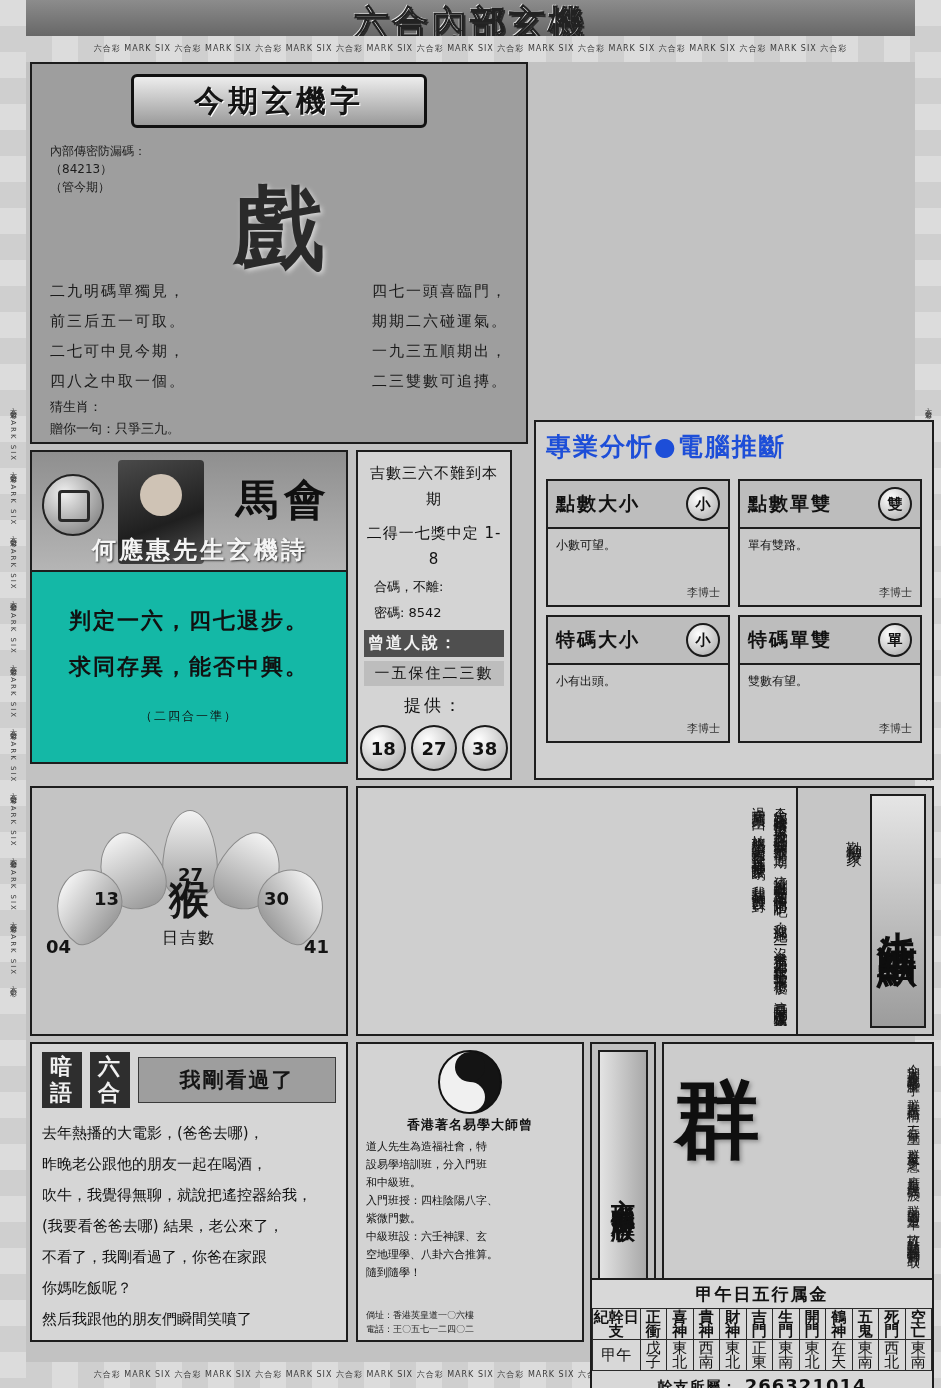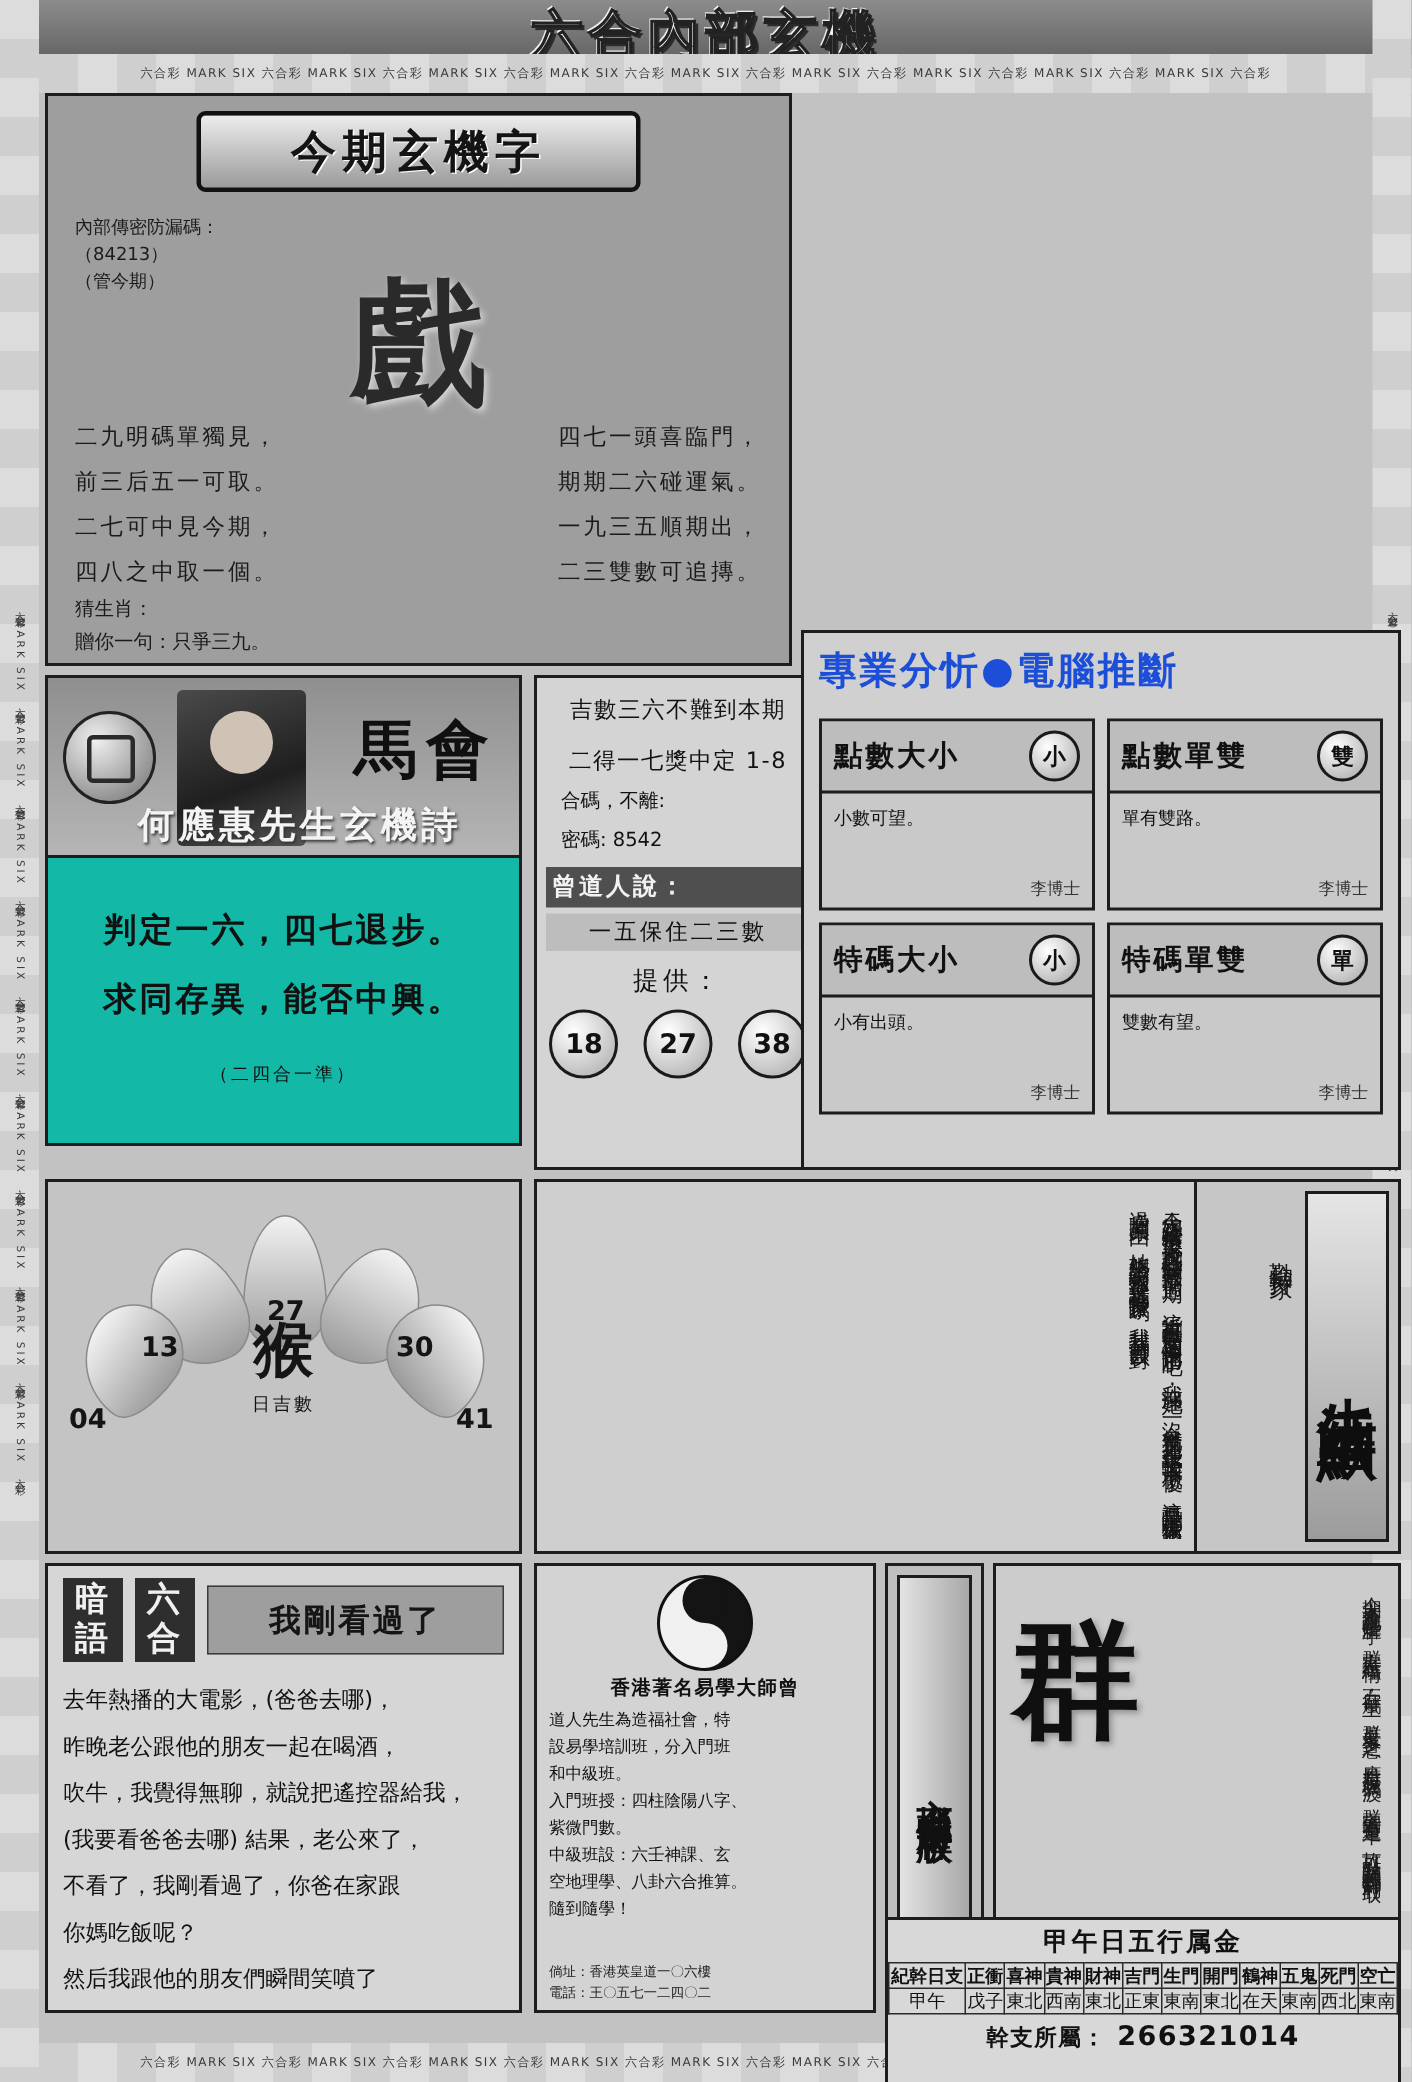--- a/index.html
+++ b/index.html
@@ -73,21 +73,21 @@
   #mahui .emblem:after{content:"";position:absolute;left:14px;top:14px;width:26px;height:26px;border:3px solid #2a2a2a;border-radius:4px;}
   #mahui .portrait{position:absolute;left:86px;top:8px;width:86px;height:104px;border-radius:4px;
     background:linear-gradient(160deg,#4a4a4a,#1f1f1f 60%,#555);}
   #mahui .portrait:after{content:"";position:absolute;left:22px;top:14px;width:42px;height:42px;border-radius:50%;background:#cfc3b5;}
   #mahui .mh-title{position:absolute;right:14px;top:20px;font-size:42px;font-weight:bold;letter-spacing:6px;color:#101010;}
   #mahui .mh-sub{position:absolute;left:60px;top:82px;font-size:24px;font-weight:bold;letter-spacing:3px;color:#f4f4f4;text-shadow:1px 1px 2px #333;}
   #mahui .poem{padding:26px 18px 0;font-size:22px;line-height:46px;letter-spacing:2px;font-weight:bold;color:#111;text-align:center;}
   #mahui .note{text-align:center;margin-top:18px;font-size:12px;letter-spacing:2px;}
 
   
-  #lucky{left:330px;top:388px;width:192px;height:330px;background:#d4d4d4;}
+  #lucky{left:330px;top:388px;width:156px;height:330px;background:#d4d4d4;}
   #lucky .l1{padding:8px 6px 0;font-size:15px;line-height:26px;letter-spacing:1px;text-align:center;}
   #lucky .l2{padding:4px 16px 0;font-size:13px;line-height:22px;}
   #lucky .banner{margin:6px 6px 0;background:#4f4f4f;color:#f2f2f2;font-size:16px;
     padding:3px 4px;font-weight:bold;letter-spacing:2px;}
   #lucky .mid{margin:4px 6px 0;background:#bdbdbd;text-align:center;font-size:15px;padding:3px 0;letter-spacing:2px;}
   #lucky .provide{text-align:center;font-size:17px;letter-spacing:3px;margin-top:8px;}
   #lucky .balls{display:flex;justify-content:space-around;margin-top:8px;}
   #lucky .ball{width:42px;height:42px;border-radius:50%;border:2px solid #1a1a1a;
     background:radial-gradient(circle at 35% 30%,#fff,#a8a8a8);
     display:flex;align-items:center;justify-content:center;font-size:18px;font-weight:bold;}
@@ -117,21 +117,21 @@
     background:radial-gradient(circle at 35% 30%,#fff,#a5a5a5);
     display:flex;align-items:center;justify-content:center;font-size:15px;font-weight:bold;}
   #pro .cell .d{padding:8px;font-size:12px;}
   #pro .cell .sig{position:absolute;right:8px;bottom:5px;font-size:11px;color:#333;}
 
   
   #lotus{left:4px;top:724px;width:318px;height:250px;background:#c4c4c4;}
   #lotus .petal{position:absolute;background:linear-gradient(180deg,#f2f2f2,#9c9c9c);border:1px solid #8a8a8a;}
   #lotus .center{position:absolute;left:50%;top:84px;transform:translateX(-50%);
     font-size:40px;font-weight:bold;color:#151515;}
-  #lotus .sub{position:absolute;left:50%;top:140px;transform:translateX(-50%);font-size:12px;letter-spacing:2px;}
+  #lotus .sub{position:absolute;left:50%;top:140px;transform:translateX(-50%);font-size:16px;letter-spacing:2px;}
   #lotus .num{position:absolute;font-size:18px;font-weight:bold;color:#141414;}
 
   
   #joke{left:4px;top:980px;width:318px;height:300px;background:#d6d6d6;}
   #joke .hdr{display:flex;align-items:center;gap:8px;padding:8px 10px 0;}
   #joke .tag{background:#2e2e2e;color:#f0f0f0;font-size:22px;font-weight:bold;line-height:26px;
     padding:2px 8px;letter-spacing:2px;display:flex;flex-direction:column;align-items:center;}
   #joke .tag span{display:block;}
   #joke .hl{flex:1;background:#9e9e9e;border:1px solid #3a3a3a;font-size:21px;font-weight:bold;
     padding:8px 6px;letter-spacing:2px;color:#151515;text-align:center;}
@@ -186,21 +186,21 @@
     text-shadow:2px 2px 4px #8e8e8e;}
   #qun .v{
     position:absolute;right:8px;top:10px;bottom:10px;width:148px;
     writing-mode:vertical-rl;text-orientation:upright;
     font-size:13px;line-height:21px;letter-spacing:2px;color:#1a1a1a;overflow:hidden;
   }
 
   
   #wuxing{left:564px;top:1216px;width:344px;height:128px;background:#d8d8d8;}
   #wuxing .ttl{text-align:center;font-size:17px;font-weight:bold;letter-spacing:2px;padding:3px 0 2px;}
-  #wuxing table{width:100%;border-collapse:collapse;font-size:12px;}
+  #wuxing table{width:100%;border-collapse:collapse;font-size:15px;}
   #wuxing td,#wuxing th{border:1px solid #2a2a2a;text-align:center;padding:1px 0;line-height:14px;}
   #wuxing .r1 td{font-weight:bold;}
   #wuxing .bot{text-align:center;font-size:18px;font-weight:bold;letter-spacing:1px;padding-top:4px;}
   #wuxing .bot .lab{font-size:15px;}
 
   
   #seal{position:absolute;left:546px;top:1296px;width:44px;height:48px;
     writing-mode:vertical-rl;text-orientation:upright;font-size:14px;font-weight:bold;
     color:#151515;display:flex;align-items:center;justify-content:center;letter-spacing:2px;}
 </style>

